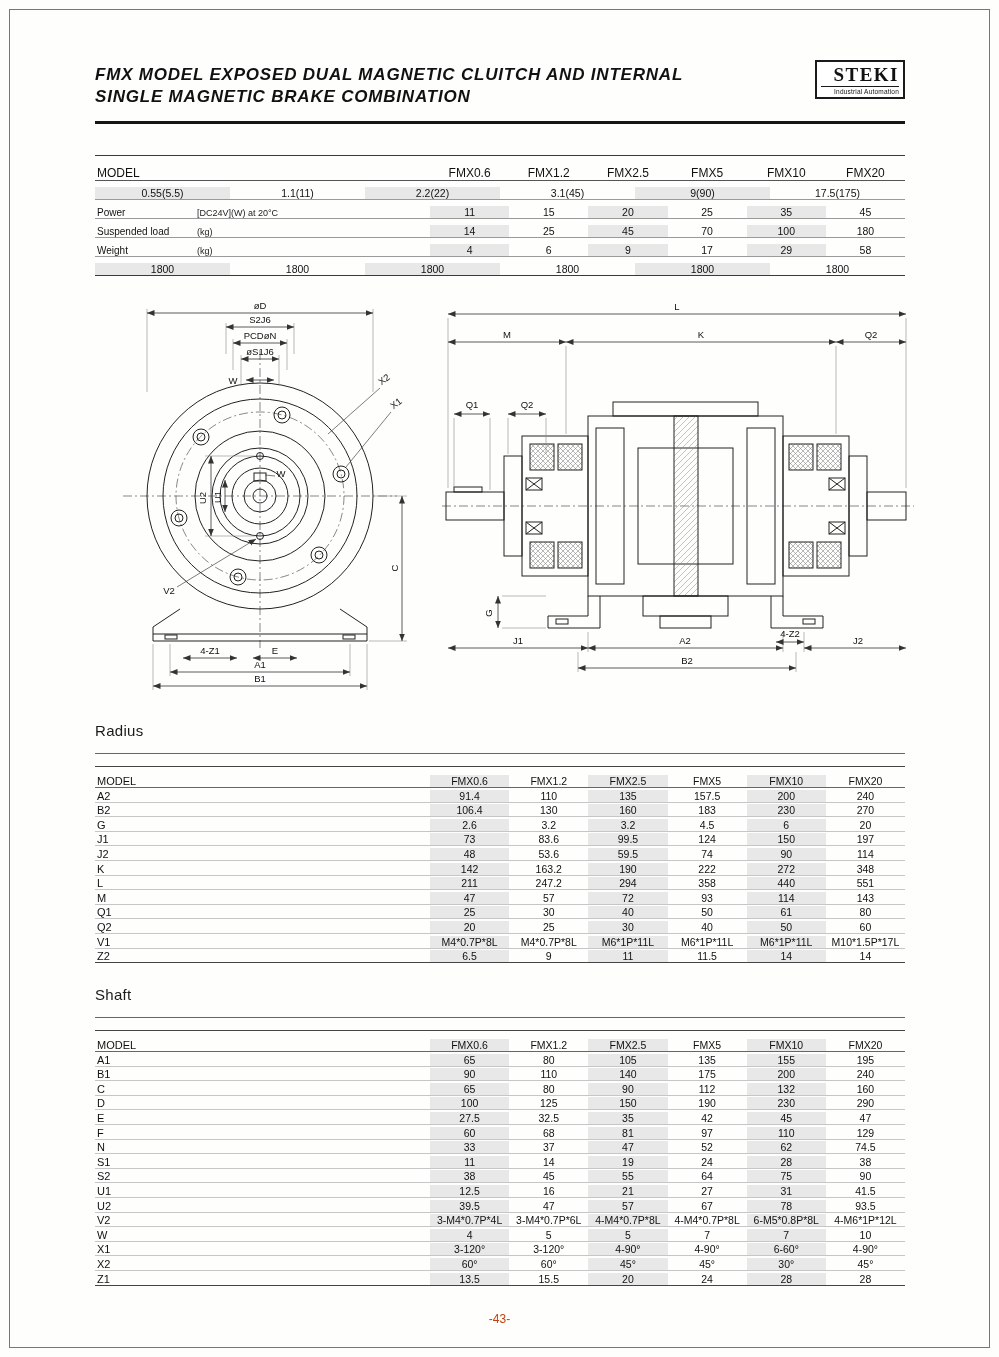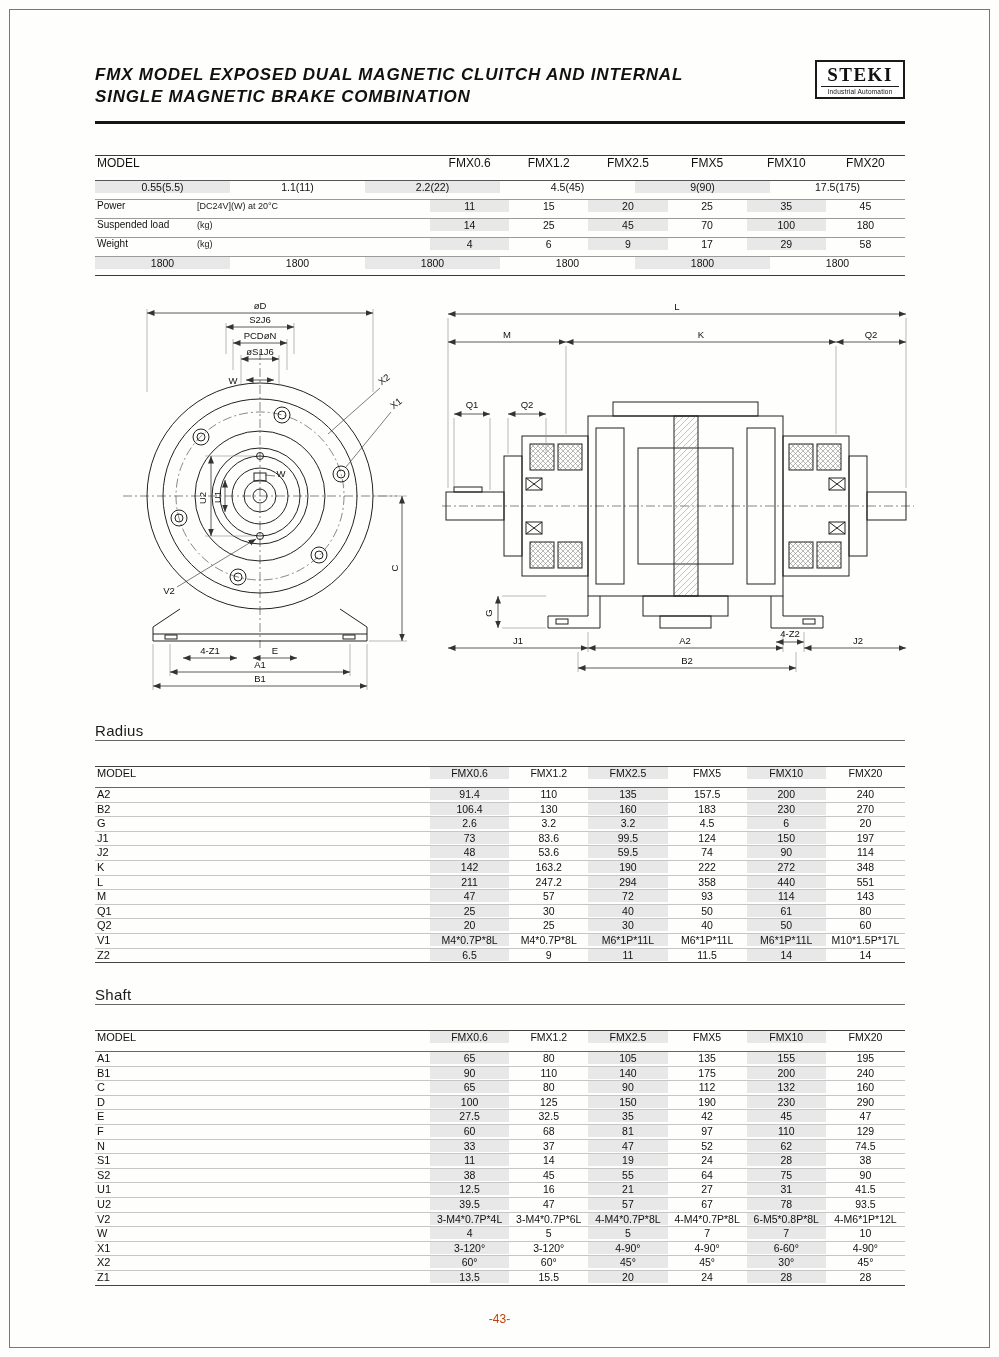--- a/index.html
+++ b/index.html
@@ -5,27 +5,27 @@
   * { box-sizing: border-box; margin: 0; padding: 0; }
   html,body { background:#ffffff; }
   body { font-family: "Liberation Sans", sans-serif; color:#111; }
   .page { position:relative; width:999px; height:1357px; background:#fefefd; overflow:hidden; }
   .frame { position:absolute; inset:9px; border:1px solid #777; pointer-events:none; }
 
   
   .header { position:absolute; left:95px; top:64px; width:810px; height:56px; }
   .title { font-size:17px; font-weight:bold; font-style:italic; letter-spacing:0.8px; line-height:1.3; }
   .rule { position:absolute; left:95px; top:121px; width:810px; height:3px; background:#161616; }
-  .logo { position:absolute; right:0; top:-4px; width:90px; border:2px solid #1a1a1a; padding:3px 4px 2px; text-align:center; background:#fff; }
+  .logo { position:absolute; right:0; top:-4px; width:90px; border:2px solid #1a1a1a; padding:3px 4px 2px; text-align:right; background:#fff; }
   .logo-text { font-family:"Liberation Serif", serif; font-weight:bold; font-size:19px; letter-spacing:1.5px; line-height:1; }
   .logo-sub { font-size:6.5px; letter-spacing:0.2px; margin-top:2px; border-top:1px solid #1a1a1a; padding-top:1px; }
 
   
   .table { position:absolute; left:95px; width:810px; font-size:10.5px; }
-  .t-row { display:flex; align-items:flex-start; flex:none; border-bottom:1px solid #b5b5b5; }
+  .t-row { display:flex; align-items:flex-end; flex:none; border-bottom:1px solid #b5b5b5; }
   .t-head { font-size:11.5px; border-top:1.5px solid #444; border-bottom:1.2px solid #555; }
   .t-label { width:335px; display:flex; align-items:center; padding-left:2px; }
   .t-cell { flex:1; display:flex; align-items:center; justify-content:center; text-align:center; }
   .shade { background:#e8e8e8; }
 
   #spec-table { top:155px; }
   #spec-table .t-row { height:19px; border-bottom:1px solid #9a9a9a; }
   #spec-table .t-head { height:26px; font-size:12px; border-top:1.5px solid #3a3a3a; border-bottom:1px solid #555; }
   #spec-table .t-row:last-child { border-bottom:1.5px solid #3a3a3a; }
   #spec-table .lbl { width:100px; font-size:10px; }
@@ -33,21 +33,21 @@
   #spec-table .t-head .lbl { width:auto; font-size:12px; }
 
   #radius-table { top:766px; }
   #shaft-table { top:1030px; }
   #radius-table .t-row, #shaft-table .t-row { height:14.6px; border-bottom:1px solid #c6c6c6; }
   #radius-table .t-head, #shaft-table .t-head { height:22px; font-size:11.5px; border-top:1.5px solid #444; border-bottom:1px solid #666; }
   #radius-table .t-row:last-child, #shaft-table .t-row:last-child { border-bottom:1.5px solid #444; }
   #radius-table .lbl, #shaft-table .lbl { font-size:11px; }
   #radius-table .t-cell, #shaft-table .t-cell { font-size:10.5px; }
 
-  .section { position:absolute; left:95px; width:810px; font-size:15px; color:#1a1a1a; border-bottom:1px solid #666; padding-bottom:1px; letter-spacing:0.3px; }
+  .section { position:absolute; left:95px; width:810px; font-size:15px; color:#1a1a1a; border-bottom:1px solid #666; padding-bottom:14px; letter-spacing:0.3px; }
   #radius-heading { top:722px; }
   #shaft-heading { top:986px; }
 
   .footer { position:absolute; left:0; top:1312px; width:100%; text-align:center; font-size:12px; color:#c2410c; }
 
   
   .draw { position:absolute; }
   g.ol { stroke:#222; fill:none; stroke-width:1; }
   .cl { stroke:#555; stroke-width:0.7; stroke-dasharray:9 3 2 3; fill:none; }
   .ext { stroke:#8a8a8a; stroke-width:0.6; }
@@ -82,21 +82,21 @@
         <div class="t-cell">FMX1.2</div>
         <div class="t-cell">FMX2.5</div>
         <div class="t-cell">FMX5</div>
         <div class="t-cell">FMX10</div>
         <div class="t-cell">FMX20</div>
       </div>
       <div class="t-row">
         <div class="t-cell shade">0.55(5.5)</div>
         <div class="t-cell">1.1(11)</div>
         <div class="t-cell shade">2.2(22)</div>
-        <div class="t-cell">4.5(45)</div>
+        <div class="t-cell">3.1(45)</div>
         <div class="t-cell shade">9(90)</div>
         <div class="t-cell">17.5(175)</div>
       </div>
       <div class="t-row">
         <div class="t-label">
           <span class="lbl">Power</span>
           <span class="unit">[DC24V](W) at 20°C</span>
         </div>
         <div class="t-cell shade">11</div>
         <div class="t-cell">15</div>

